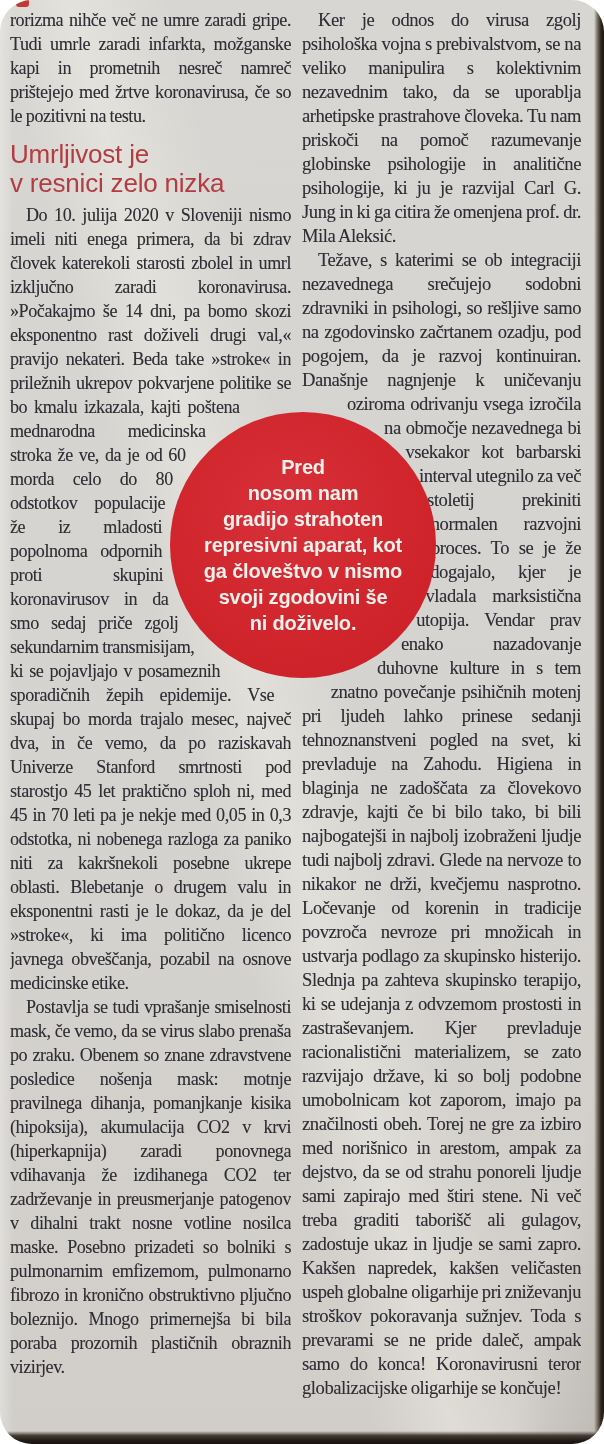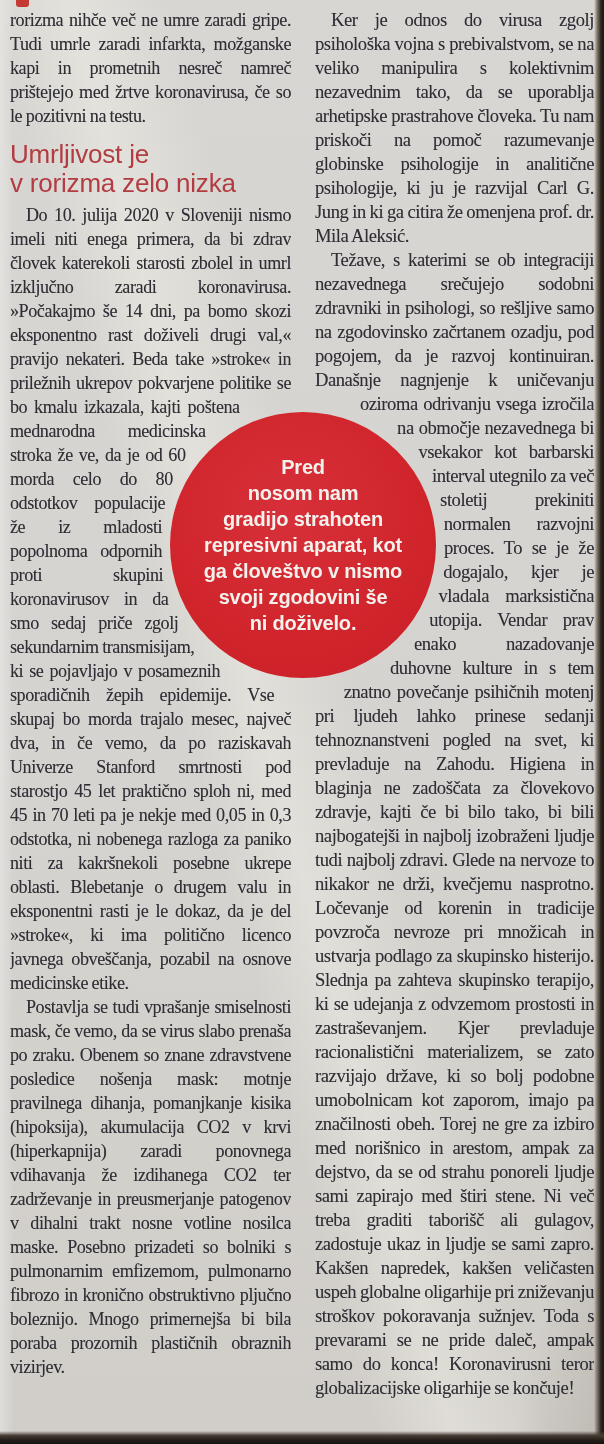--- a/index.html
+++ b/index.html
@@ -7,32 +7,33 @@
     position: relative;
     width: 604px;
     height: 1444px;
     overflow: hidden;
     background:
       linear-gradient(to right, rgba(255,255,255,0.30), rgba(255,255,255,0) 14px),
       linear-gradient(283deg, rgba(110,100,88,0.20) 0%, rgba(110,100,88,0) 10%),
       linear-gradient(75deg, rgba(255,253,244,0) 38%, rgba(255,253,244,0.30) 46%, rgba(255,253,244,0) 56%),
       linear-gradient(to bottom, #d8d6d2 0%, #d5d3cf 55%, #d1cec9 100%);
     font-family: "Liberation Serif", serif;
+    border-radius: 32px;
   }
   .col {
     position: absolute;
     top: 8px;
     height: 1423px;
     overflow: hidden;
     color: #2f2e35;
     text-align: justify;
     text-shadow: 0.2px 0.2px 0.5px rgba(45,45,55,0.35);
   }
   .col.left  { left: 10px;  width: 281px; }
-  .col.right { left: 315px; width: 279px; }
+  .col.right { left: 302px; width: 279px; }
   .body {
     margin: 0;
     font-size: 18px;
     line-height: 24px;
     letter-spacing: -0.4px;
     word-spacing: -0.5px;
   }
   .col.right .body { font-size: 18.5px; }
   .ind { text-indent: 16px; }
   .head {
@@ -90,21 +91,21 @@
 </style>
 </head>
 <body>
 
 <div class="page">
 
   <div class="col left">
     <div class="spacer sl"></div>
     <p class="body">rorizma nihče več ne umre zaradi gripe. Tudi umrle zaradi infarkta, možganske kapi in prometnih nesreč namreč prištejejo med žrtve koronavirusa, če so le pozitivni na testu.</p>
     <h2 class="head">Umrljivost je
-v rorizma zelo nizka</h2>
+v resnici zelo nizka</h2>
     <p class="body ind">Do 10. julija 2020 v Sloveniji nismo imeli niti enega primera, da bi zdrav človek katerekoli starosti zbolel in umrl izključno zaradi koronavirusa. »Počakajmo še 14 dni, pa bomo skozi eksponentno rast doživeli drugi val,« pravijo nekateri. Beda take »stroke« in priležnih ukrepov pokvarjene politike se bo kmalu izkazala, kajti poštena mednarodna medicinska stroka že ve, da je od 60 morda celo do 80 odstotkov populacije že iz mladosti popolnoma odpornih proti skupini koronavirusov in da smo sedaj priče zgolj sekundarnim transmisijam, ki se pojavljajo v posameznih sporadičnih žepih epidemije. Vse skupaj bo morda trajalo mesec, največ dva, in če vemo, da po raziskavah Univerze Stanford smrtnosti pod starostjo 45 let praktično sploh ni, med 45 in 70 leti pa je nekje med 0,05 in 0,3 odstotka, ni nobenega razloga za paniko niti za kakršnekoli posebne ukrepe oblasti. Blebetanje o drugem valu in eksponentni rasti je le dokaz, da je del »stroke«, ki ima politično licenco javnega obveščanja, pozabil na osnove medicinske etike.</p>
     <p class="body ind">Postavlja se tudi vprašanje smiselnosti mask, če vemo, da se virus slabo prenaša po zraku. Obenem so znane zdravstvene posledice nošenja mask: motnje pravilnega dihanja, pomanjkanje kisika (hipoksija), akumulacija CO2 v krvi (hiperkapnija) zaradi ponovnega vdihavanja že izdihanega CO2 ter zadrževanje in preusmerjanje patogenov v dihalni trakt nosne votline nosilca maske. Posebno prizadeti so bolniki s pulmonarnim emfizemom, pulmonarno fibrozo in kronično obstruktivno pljučno boleznijo. Mnogo primernejša bi bila poraba prozornih plastičnih obraznih vizirjev.</p>
   </div>
 
   <div class="col right">
     <div class="spacer sr"></div>
     <p class="body ind">Ker je odnos do virusa zgolj psihološka vojna s prebivalstvom, se na veliko manipulira s kolektivnim nezavednim tako, da se uporablja arhetipske prastrahove človeka. Tu nam priskoči na pomoč razumevanje globinske psihologije in analitične psihologije, ki ju je razvijal Carl G. Jung in ki ga citira že omenjena prof. dr. Mila Aleksić.</p>
     <p class="body ind">Težave, s katerimi se ob integraciji nezavednega srečujejo sodobni zdravniki in psihologi, so rešljive samo na zgodovinsko začrtanem ozadju, pod pogojem, da je razvoj kontinuiran. Današnje nagnjenje k uničevanju oziroma odrivanju vsega izročila na območje nezavednega bi vsekakor kot barbarski interval utegnilo za več stoletij prekiniti normalen razvojni proces. To se je že dogajalo, kjer je vladala marksistična utopija. Vendar prav enako nazadovanje duhovne kulture in s tem znatno povečanje psihičnih motenj pri ljudeh lahko prinese sedanji tehnoznanstveni pogled na svet, ki prevladuje na Zahodu. Higiena in blaginja ne zadoščata za človekovo zdravje, kajti če bi bilo tako, bi bili najbogatejši in najbolj izobraženi ljudje tudi najbolj zdravi. Glede na nervoze to nikakor ne drži, kvečjemu nasprotno. Ločevanje od korenin in tradicije povzroča nevroze pri množicah in ustvarja podlago za skupinsko histerijo. Slednja pa zahteva skupinsko terapijo, ki se udejanja z odvzemom prostosti in zastraševanjem. Kjer prevladuje racionalistični materializem, se zato razvijajo države, ki so bolj podobne umobolnicam kot zaporom, imajo pa značilnosti obeh. Torej ne gre za izbiro med norišnico in arestom, ampak za dejstvo, da se od strahu ponoreli ljudje sami zapirajo med štiri stene. Ni več treba graditi taborišč ali gulagov, zadostuje ukaz in ljudje se sami zapro. Kakšen napredek, kakšen veličasten uspeh globalne oligarhije pri zniževanju stroškov pokoravanja sužnjev. Toda s prevarami se ne pride daleč, ampak samo do konca! Koronavirusni teror globalizacijske oligarhije se končuje!</p>
   </div>
 

